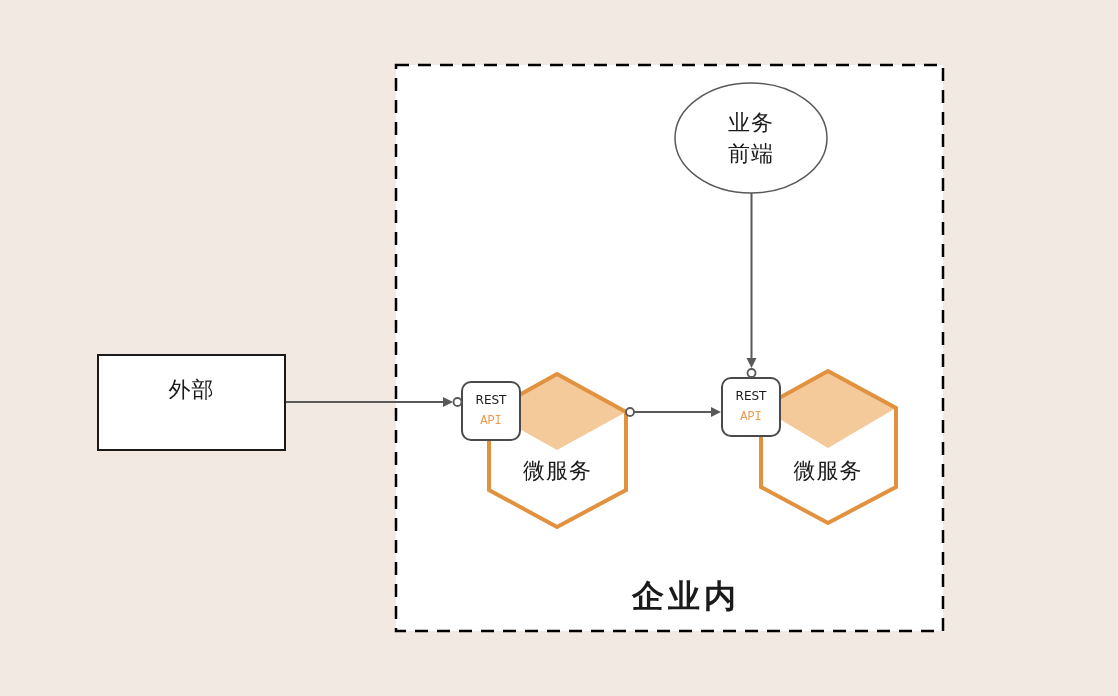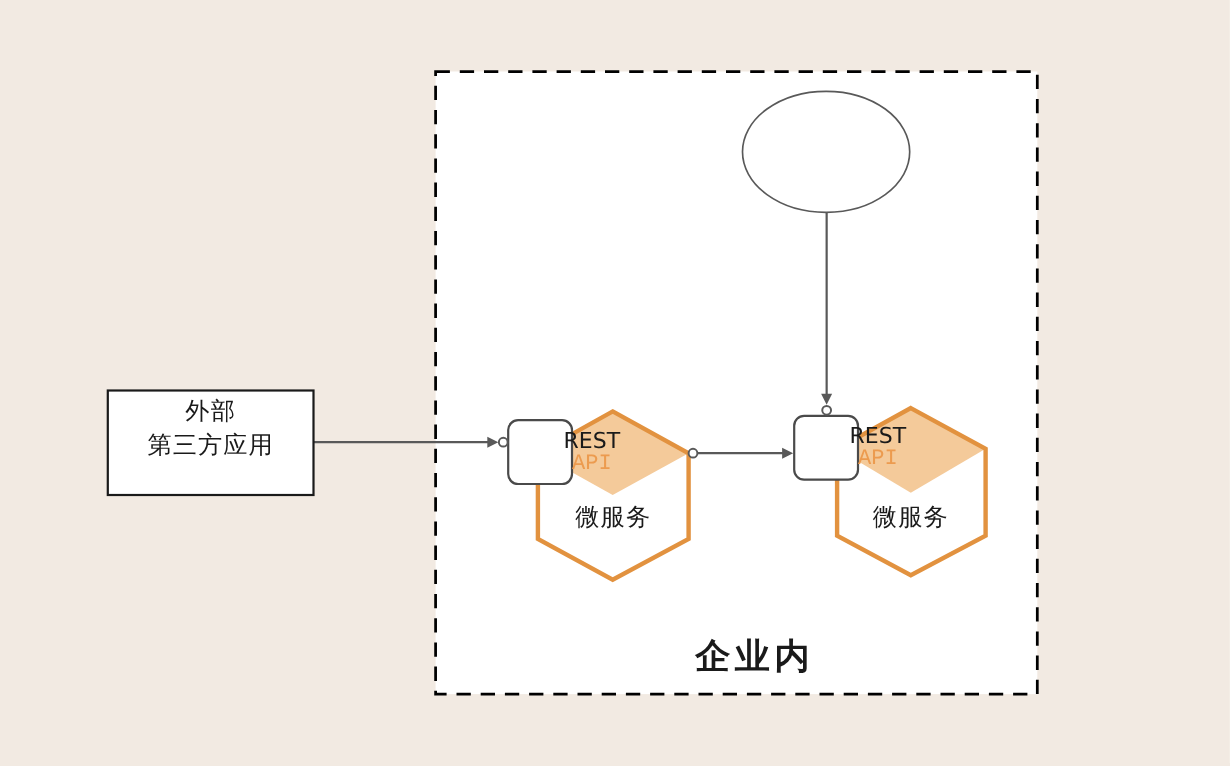--- a/index.html
+++ b/index.html
@@ -28,24 +28,23 @@
     color: #1A1A1A;
     white-space: nowrap;
   }
   .lbl.col { flex-direction: column; }
   .node-label {
     font-size: 22px;
     line-height: 31px;
     letter-spacing: 1px;
   }
   .api-label {
-    font-size: 20px;
+    font-size: 12px;
     line-height: 21px;
     font-weight: 400;
-    margin-left: 47px;
   }
   .api-label .api-line2 { color: #EC9B4F; font-family: Liberation Mono, monospace; }
   .boundary-label {
     font-size: 32px;
     font-weight: bold;
     letter-spacing: 4px;
   }
 </style>
 </head>
 <body>
@@ -90,23 +89,26 @@
     <circle cx="630" cy="412" r="4" fill="#FFFFFF" stroke="#595959" stroke-width="1.8"></circle>
     <circle cx="751.5" cy="373" r="4" fill="#FFFFFF" stroke="#595959" stroke-width="1.8"></circle>
 
     <ellipse cx="751" cy="138" rx="76" ry="55" fill="#FFFFFF" stroke="#595959" stroke-width="1.5"></ellipse>
 
     <rect x="98" y="355" width="187" height="95" fill="#FFFFFF" stroke="#1A1A1A" stroke-width="2"></rect>
   </svg>
 
   <div class="lbl col node-label" style="left:98px; top:355px; width:187px; height:69px;">
     <span>外部</span>
-    <span>第三方应用</span>
   </div>
 
+  <div class="lbl col node-label" style="left:675px; top:84px; width:152px; height:108px;">
+    <span>业务</span>
+    <span>前端</span>
+  </div>
 
   <div class="lbl col api-label" style="left:462px; top:382px; width:58px; height:58px;">
     <span class="api-line1">REST</span>
     <span class="api-line2">API</span>
   </div>
 
   <div class="lbl col api-label" style="left:722px; top:378px; width:58px; height:58px;">
     <span class="api-line1">REST</span>
     <span class="api-line2">API</span>
   </div>

